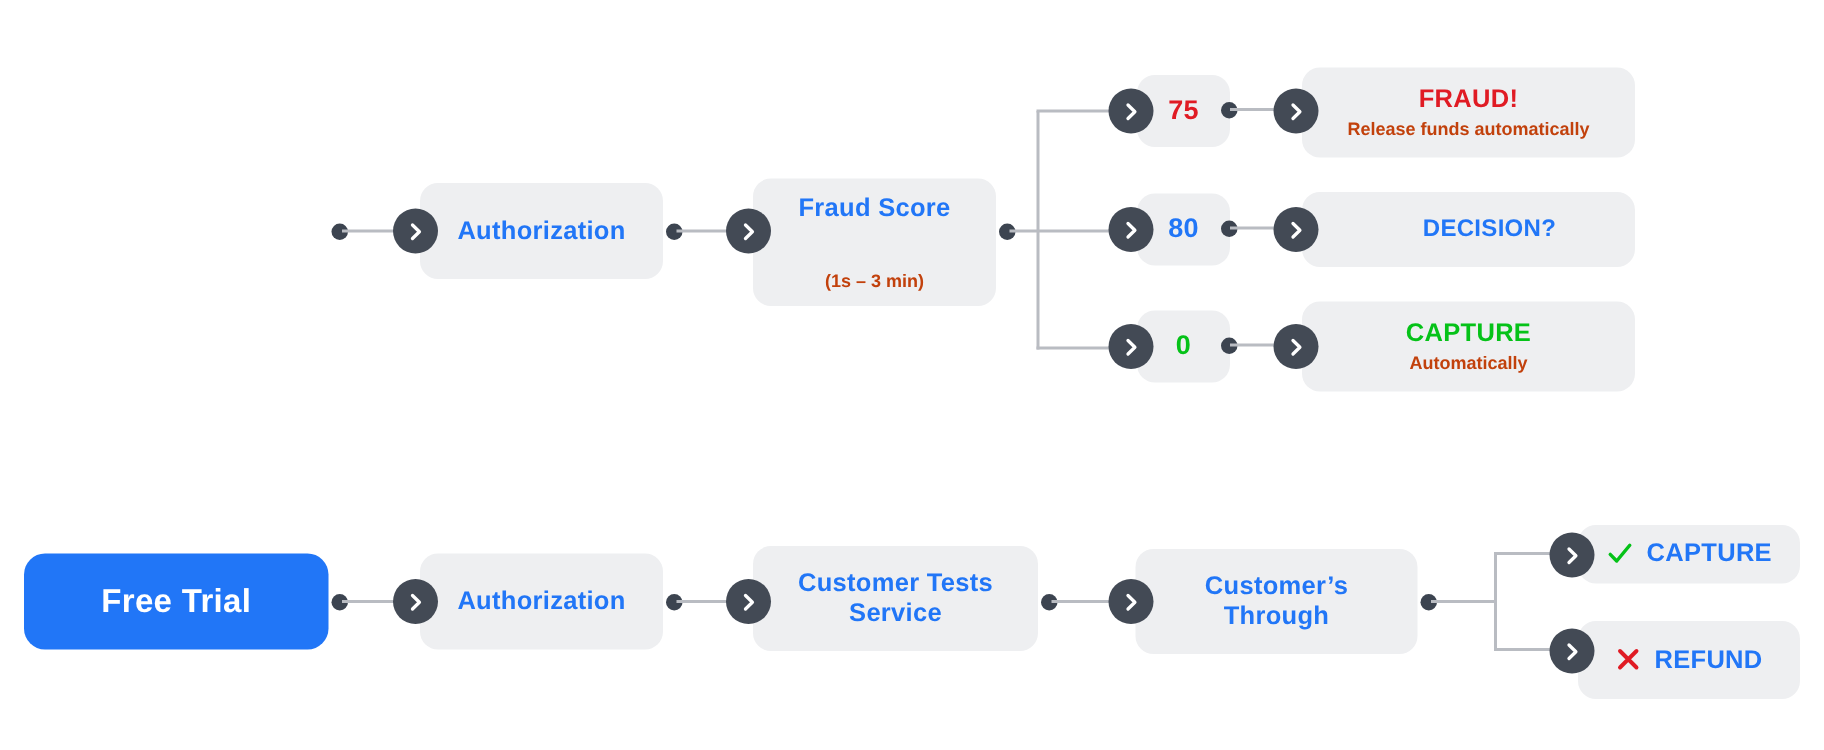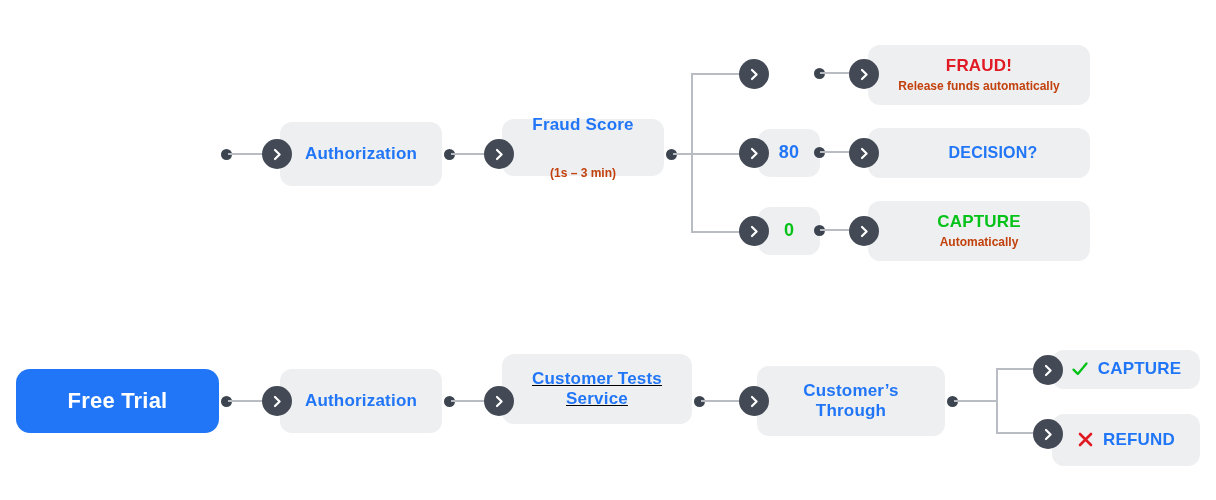--- a/index.html
+++ b/index.html
@@ -85,36 +85,39 @@
 
   <div class="dot" style="left:444px;top:149px;"></div>
   <div class="line-h" style="left:451px;top:153px;width:48px;"></div>
 
   <div class="chev" style="left:484px;top:139px;">
     <svg width="13" height="13" viewBox="0 0 13 13">
         <path d="M4 2 L8.6 6.5 L4 11" fill="none" stroke="#fff" stroke-width="2.2" stroke-linecap="round" stroke-linejoin="round"></path>
       </svg>
   </div>
 
-  <div class="node" style="left:502px;top:119px;width:162px;height:57px;gap:28px;">
+  <div class="node" style="left:502px;top:119px;width:162px;height:85px;gap:28px;">
     <div class="title t-blue" style="font-size:17px;">Fraud Score</div>
     <div class="sub" style="font-size:12px;">(1s – 3 min)</div>
   </div>
 
   <div class="dot" style="left:666px;top:149px;"></div>
   <div class="line-h" style="left:673px;top:153px;width:70px;"></div>
   <div class="line-v" style="left:691px;top:74px;height:159px;"></div>
   <div class="line-h" style="left:691px;top:73px;width:52px;"></div>
   <div class="line-h" style="left:691px;top:231px;width:52px;"></div>
 
   <div class="chev" style="left:739px;top:59px;">
     <svg width="13" height="13" viewBox="0 0 13 13">
         <path d="M4 2 L8.6 6.5 L4 11" fill="none" stroke="#fff" stroke-width="2.2" stroke-linecap="round" stroke-linejoin="round"></path>
       </svg>
   </div>
+  <div class="node" style="left:758px;top:50px;width:62px;height:48px;">
+    <div class="title t-red" style="font-size:18px;">75</div>
+  </div>
   <div class="dot" style="left:814px;top:68px;"></div>
   <div class="line-h" style="left:820px;top:72px;width:35px;"></div>
   <div class="chev" style="left:849px;top:59px;">
     <svg width="13" height="13" viewBox="0 0 13 13">
         <path d="M4 2 L8.6 6.5 L4 11" fill="none" stroke="#fff" stroke-width="2.2" stroke-linecap="round" stroke-linejoin="round"></path>
       </svg>
   </div>
   <div class="node" style="left:868px;top:45px;width:222px;height:60px;">
     <div class="title t-red" style="font-size:17px;">FRAUD!</div>
     <div class="sub" style="font-size:12px;">Release funds automatically</div>
@@ -176,21 +179,21 @@
   </div>
 
   <div class="dot" style="left:444px;top:396px;"></div>
   <div class="line-h" style="left:451px;top:400px;width:48px;"></div>
   <div class="chev" style="left:484px;top:386px;">
     <svg width="13" height="13" viewBox="0 0 13 13">
         <path d="M4 2 L8.6 6.5 L4 11" fill="none" stroke="#fff" stroke-width="2.2" stroke-linecap="round" stroke-linejoin="round"></path>
       </svg>
   </div>
 
-  <div class="node" style="left:502px;top:354px;width:190px;height:70px;text-decoration:underline;">
+  <div class="node" style="left:502px;top:364px;width:190px;height:70px;">
     <div class="title t-blue" style="font-size:17px;">Customer Tests
 Service</div>
   </div>
 
   <div class="dot" style="left:694px;top:396px;"></div>
   <div class="line-h" style="left:701px;top:400px;width:42px;"></div>
   <div class="chev" style="left:739px;top:386px;">
     <svg width="13" height="13" viewBox="0 0 13 13">
         <path d="M4 2 L8.6 6.5 L4 11" fill="none" stroke="#fff" stroke-width="2.2" stroke-linecap="round" stroke-linejoin="round"></path>
       </svg>

